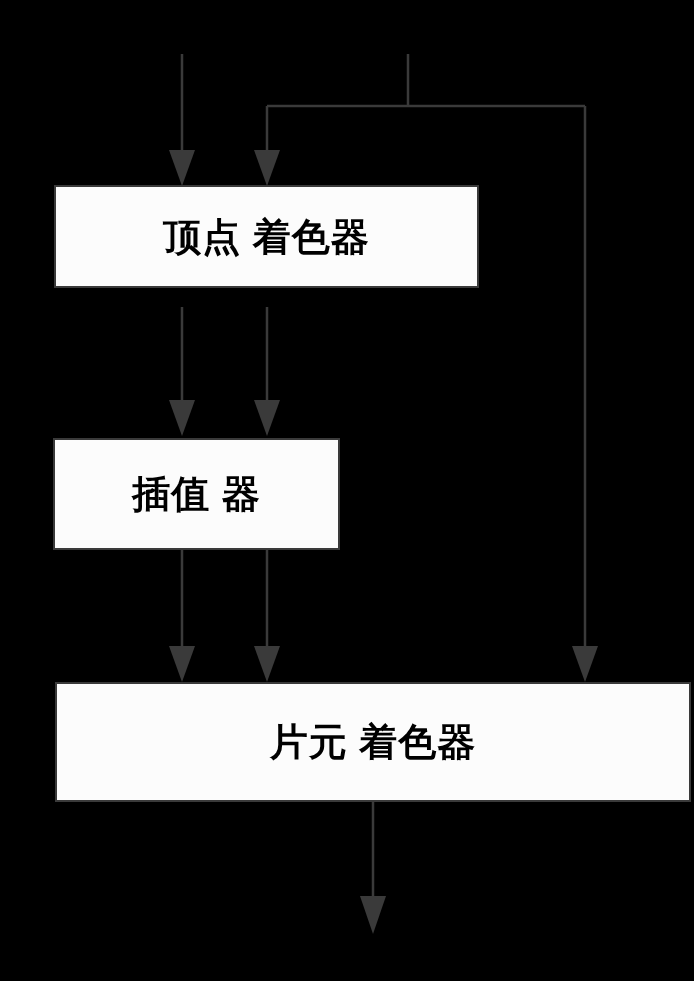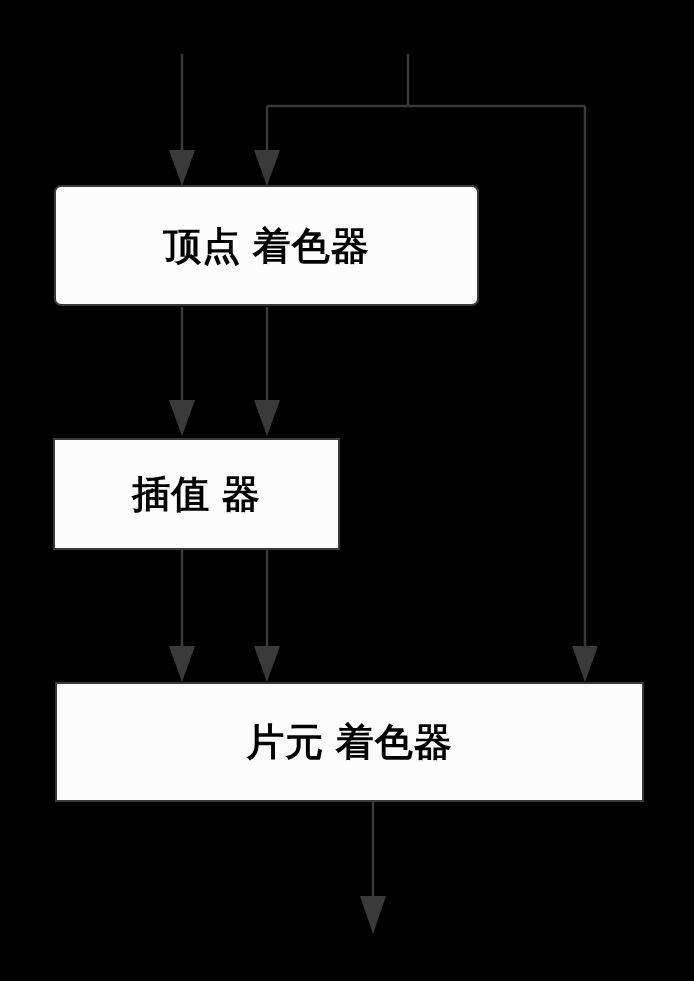--- a/index.html
+++ b/index.html
@@ -44,23 +44,23 @@
     justify-content: center;
   }
   .node-label {
     color: var(--label);
     font-size: 38px;
     font-weight: 700;
     letter-spacing: 1px;
     white-space: pre;
     line-height: 1;
   }
-  .node-vertex   { left: 54px;  top: 185px; width: 425px; height: 121px; border-radius: 7px; }
+  .node-vertex   { left: 54px;  top: 185px; width: 425px; height: 103px; }
   .node-interp   { left: 53px;  top: 438px; width: 287px; height: 112px; }
-  .node-fragment { left: 55px;  top: 682px; width: 589px; height: 120px; }
+  .node-fragment { left: 55px;  top: 682px; width: 636px; height: 120px; }
 </style>
 </head>
 <body>
 
 <div class="canvas">
 
   <svg class="edges" viewBox="0 0 694 981" xmlns="http://www.w3.org/2000/svg">
 
     <g>
       <line class="edge-line" x1="182" y1="54" x2="182" y2="152"></line>

